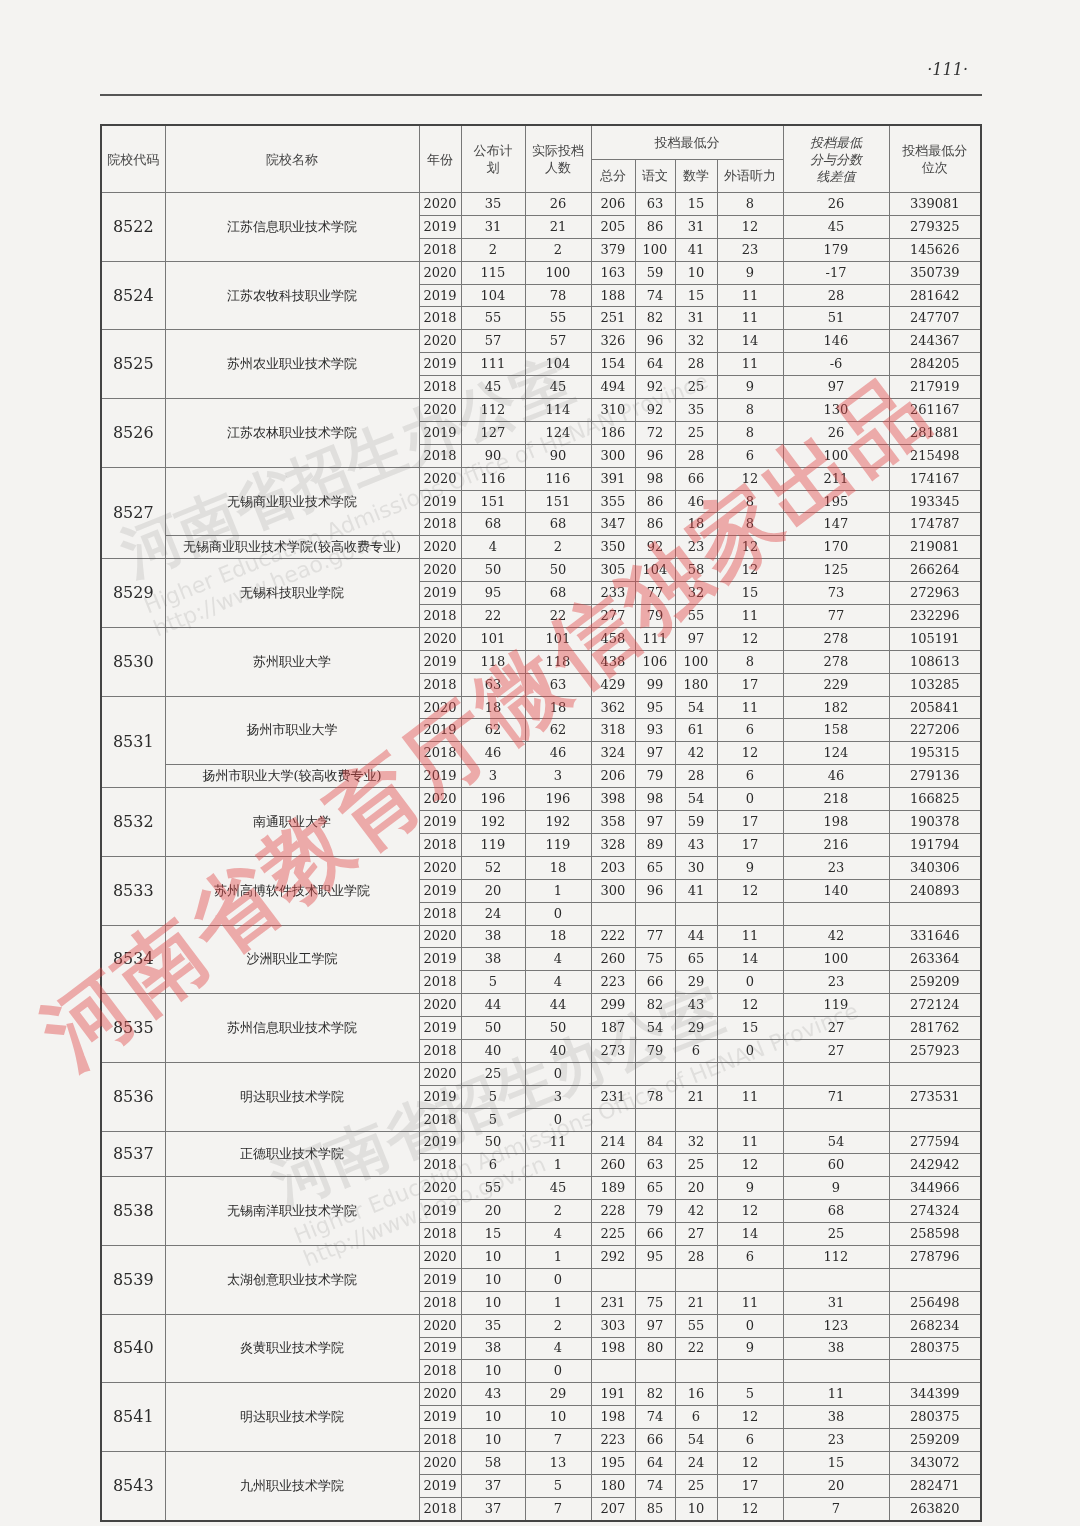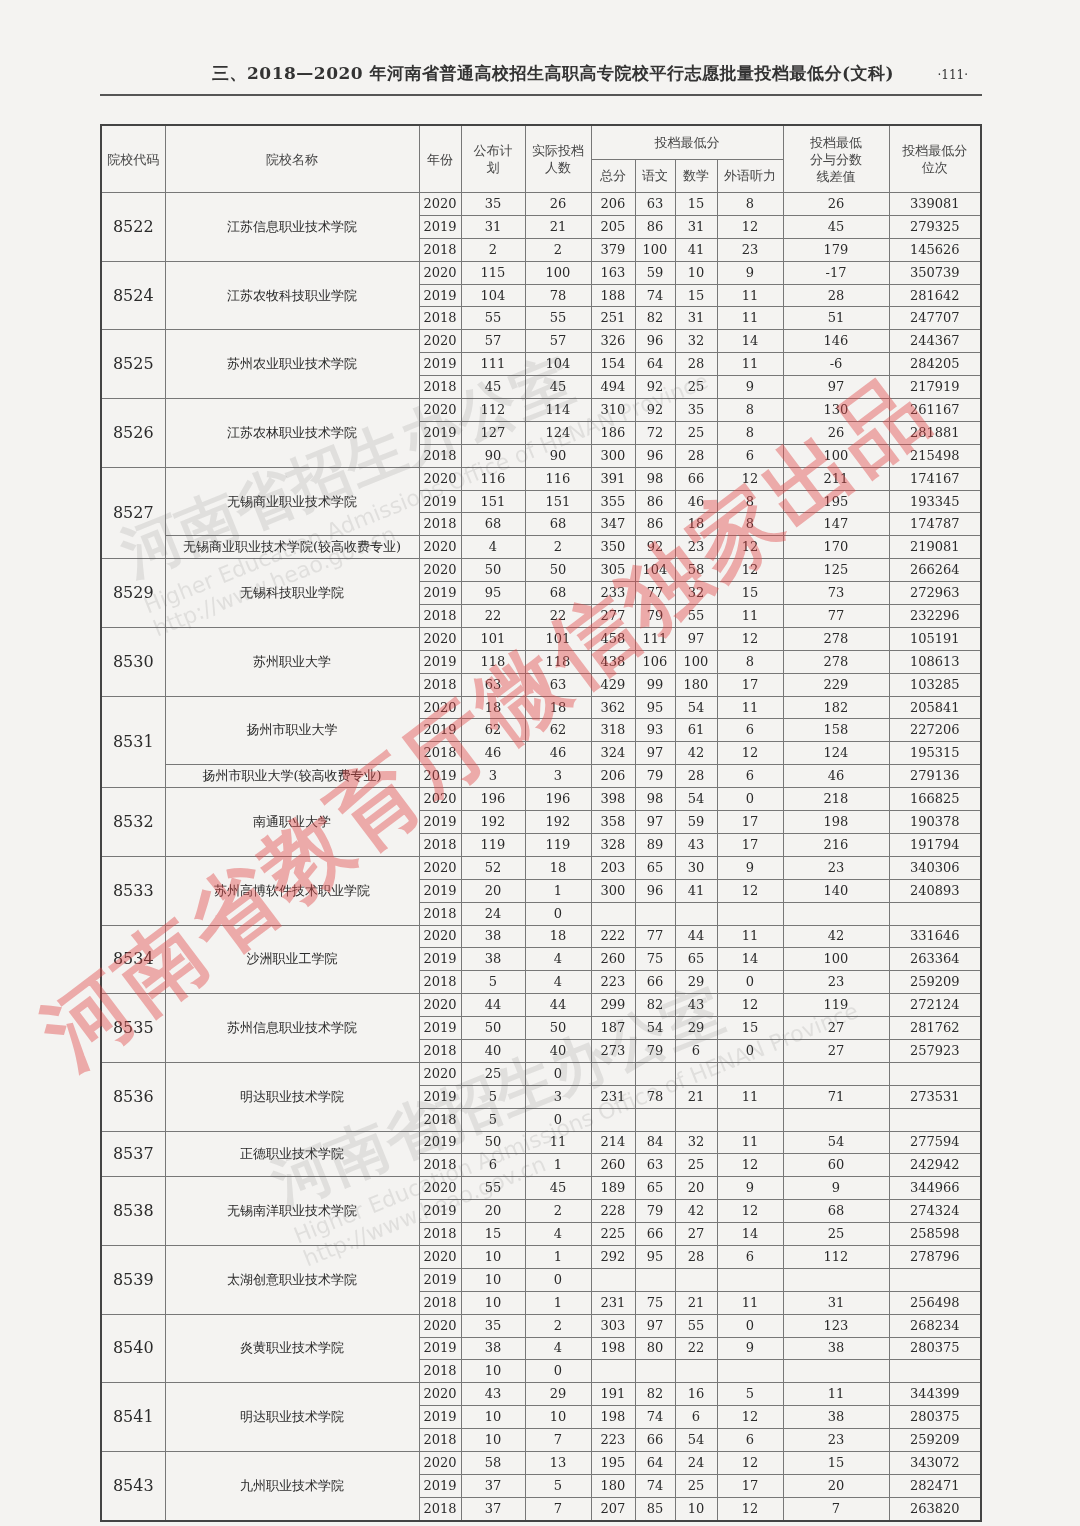--- a/index.html
+++ b/index.html
@@ -8,21 +8,21 @@
     font-family: "DejaVu Serif", "Liberation Serif", serif; color:#2a2a2a;
   }
   .header {
     position:absolute; left:100px; top:60px; width:882px; height:34px;
     border-bottom:2px solid #555;
   }
   .header .title {
     position:absolute; left:112px; top:2px; font-size:17px; font-weight:bold; letter-spacing:0.5px; color:#333;
   }
   .header .page-num {
-    position:absolute; right:14px; top:8px; font-size:12px; color:#333;
+    position:absolute; right:14px; top:0px; font-size:16px; color:#333;font-style:italic;
   }
   table.main {
     position:absolute; left:100px; top:124px; width:880px;
     border-collapse:collapse; table-layout:fixed;
     border:2px solid #444;
     font-size:13px;
   }
   table.main th, table.main td {
     border:1px solid #777; text-align:center; padding:0; height:21.9px; line-height:20px;
     font-weight:normal; overflow:hidden; white-space:nowrap;
@@ -40,21 +40,20 @@
     font-family:"DejaVu Sans","Liberation Sans",sans-serif; font-weight:bold;
     color:rgba(90,90,90,0.13); white-space:nowrap; pointer-events:none;
   }
   .wm-gray .cn { font-size:60px; }
   .wm-gray .en { font-size:22px; font-weight:normal; display:block; }
 </style>
 </head>
 <body>
 
 <div class="header">
-  <span class="title">三、2018—2020 年河南省普通高校招生高职高专院校平行志愿批量投档最低分(文科)</span>
   <span class="page-num">·111·</span>
 </div>
 
 <table class="main">
   <colgroup>
     <col style="width:64px">
       <col style="width:254px">
       <col style="width:42px">
       <col style="width:64px">
       <col style="width:66px">
@@ -66,21 +65,21 @@
       <col style="width:92px">
   </colgroup>
   <thead>
     <tr>
       <th rowspan="2">院校代码</th>
       <th rowspan="2">院校名称</th>
       <th rowspan="2">年份</th>
       <th rowspan="2" style="white-space:normal;padding:0 6px;">公布计划</th>
       <th rowspan="2" style="white-space:normal;padding:16px 4px;">实际投档人数</th>
       <th colspan="4" style="height:26px">投档最低分</th>
-      <th rowspan="2" style="white-space:normal;padding:0 22px;">投档最低分与分数线差值</th>
+      <th rowspan="2" style="white-space:normal;padding:0 22px;font-style:italic;">投档最低分与分数线差值</th>
       <th rowspan="2" style="white-space:normal;padding:0 8px;">投档最低分位次</th>
     </tr>
     <tr>
       <th style="height:26px">总分</th>
       <th>语文</th>
       <th>数学</th>
       <th>外语听力</th>
     </tr>
   </thead>
   <tbody id="tbody">

